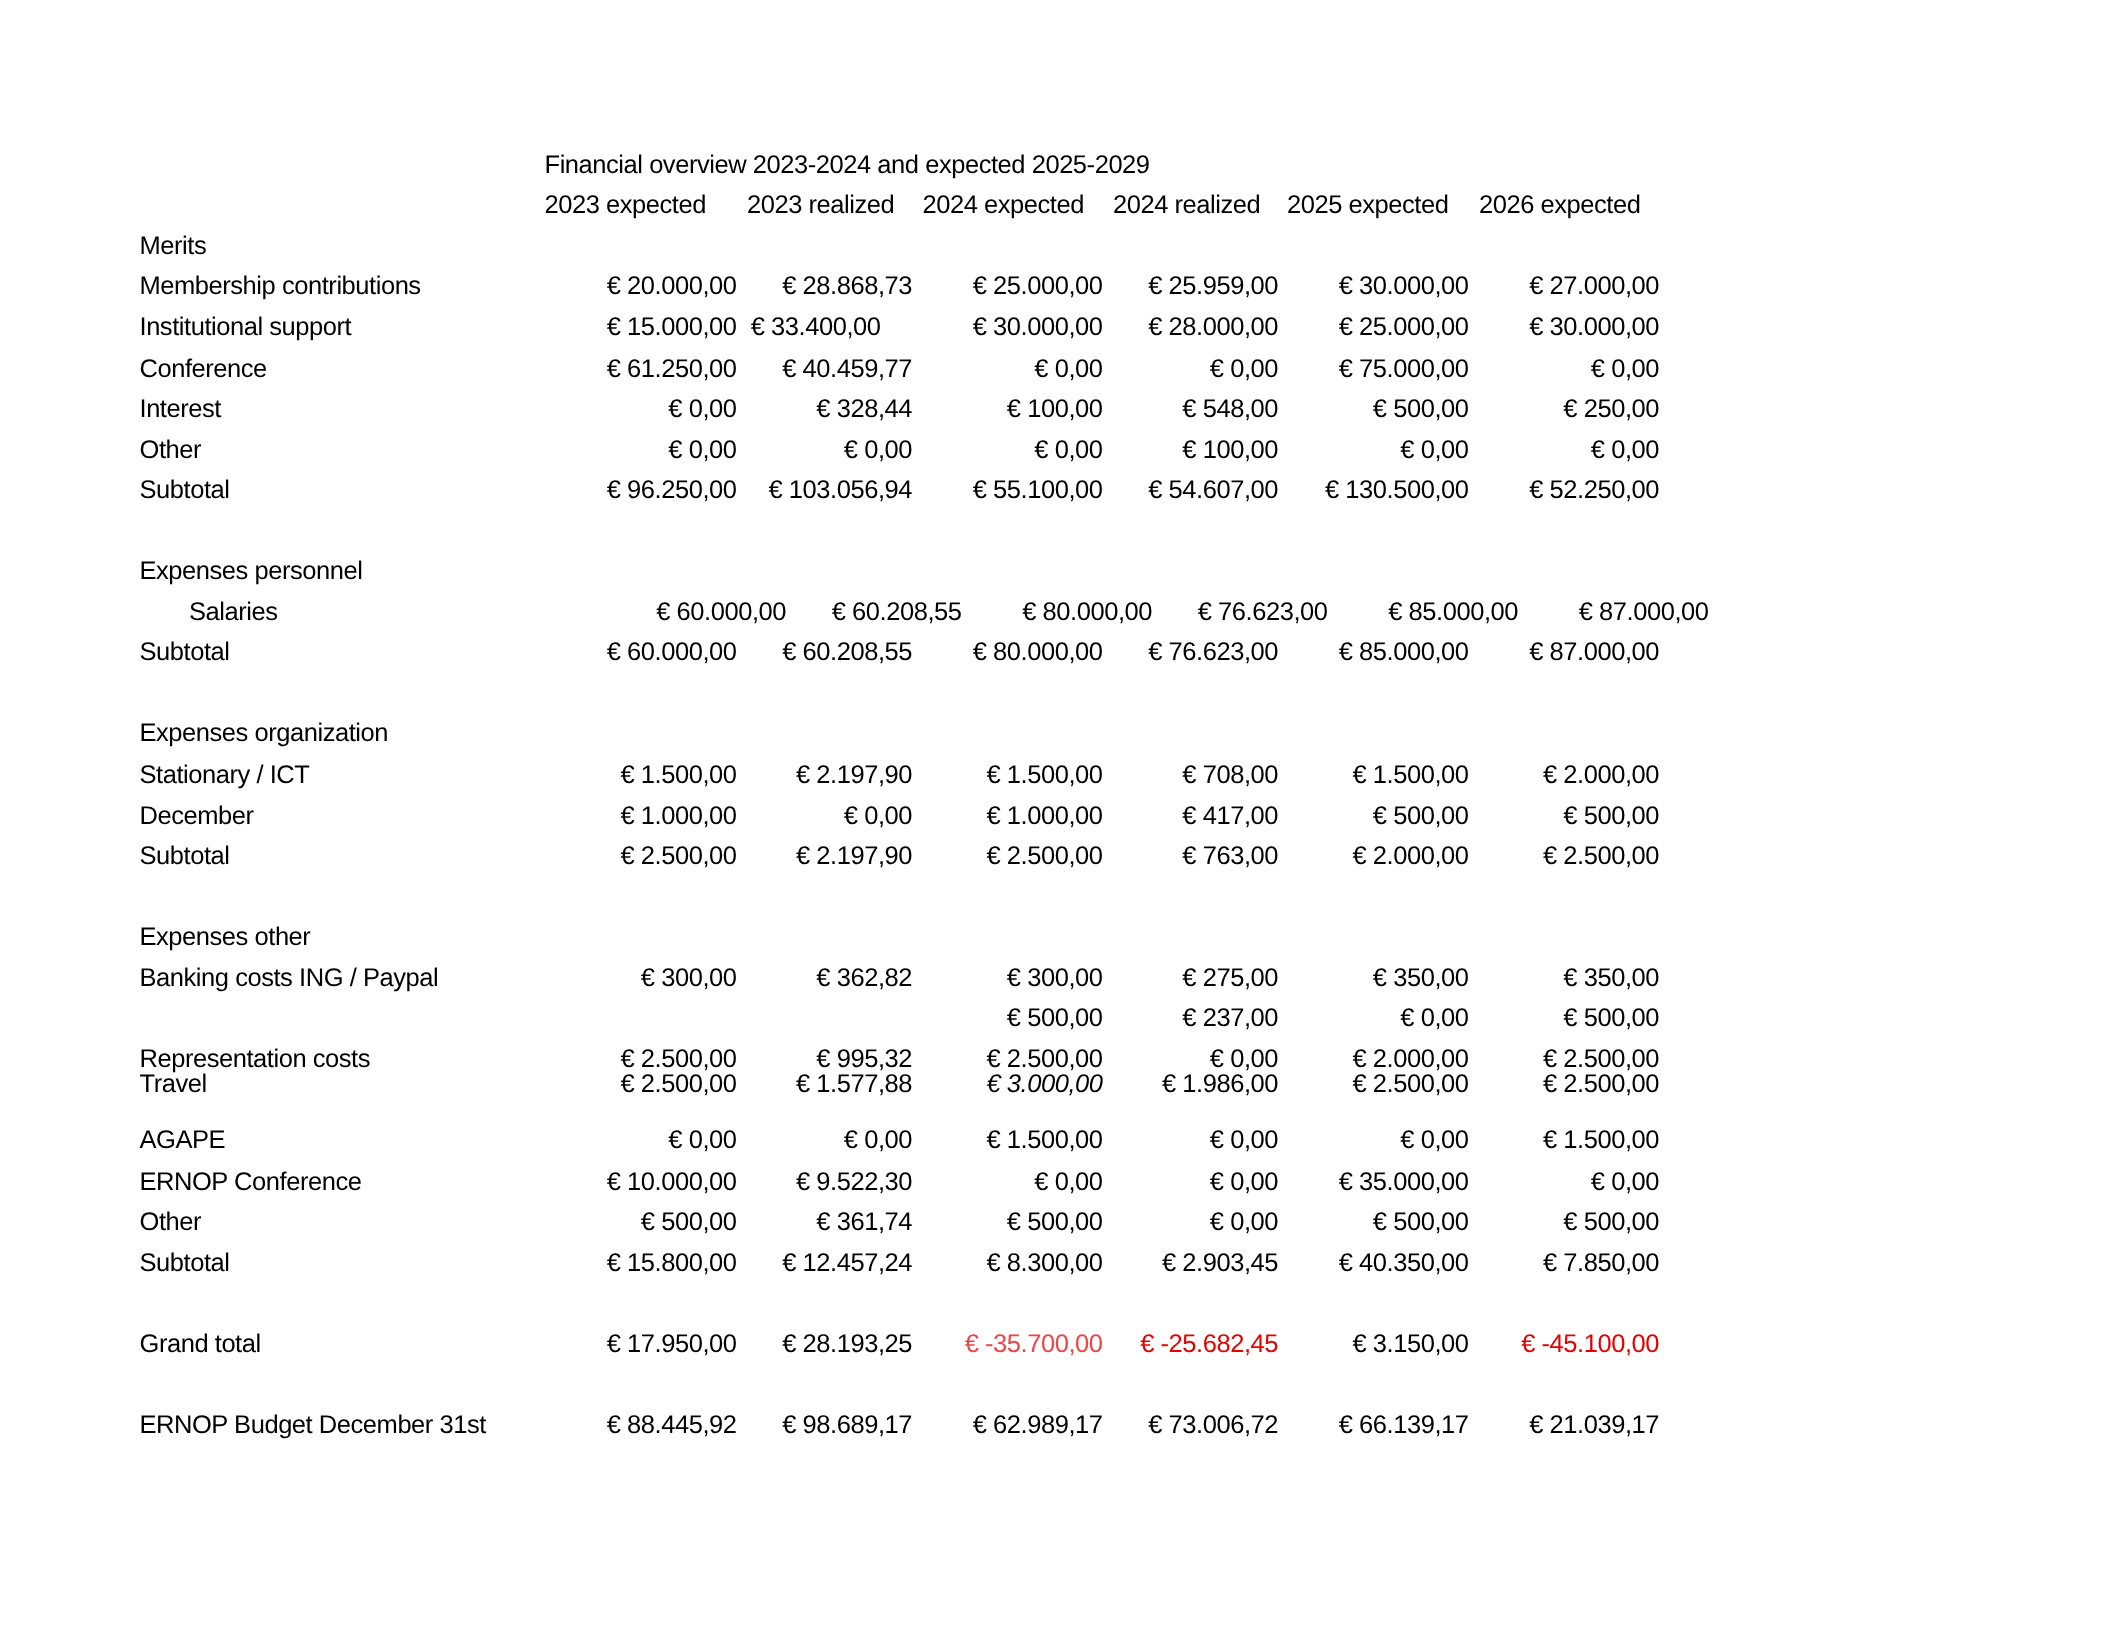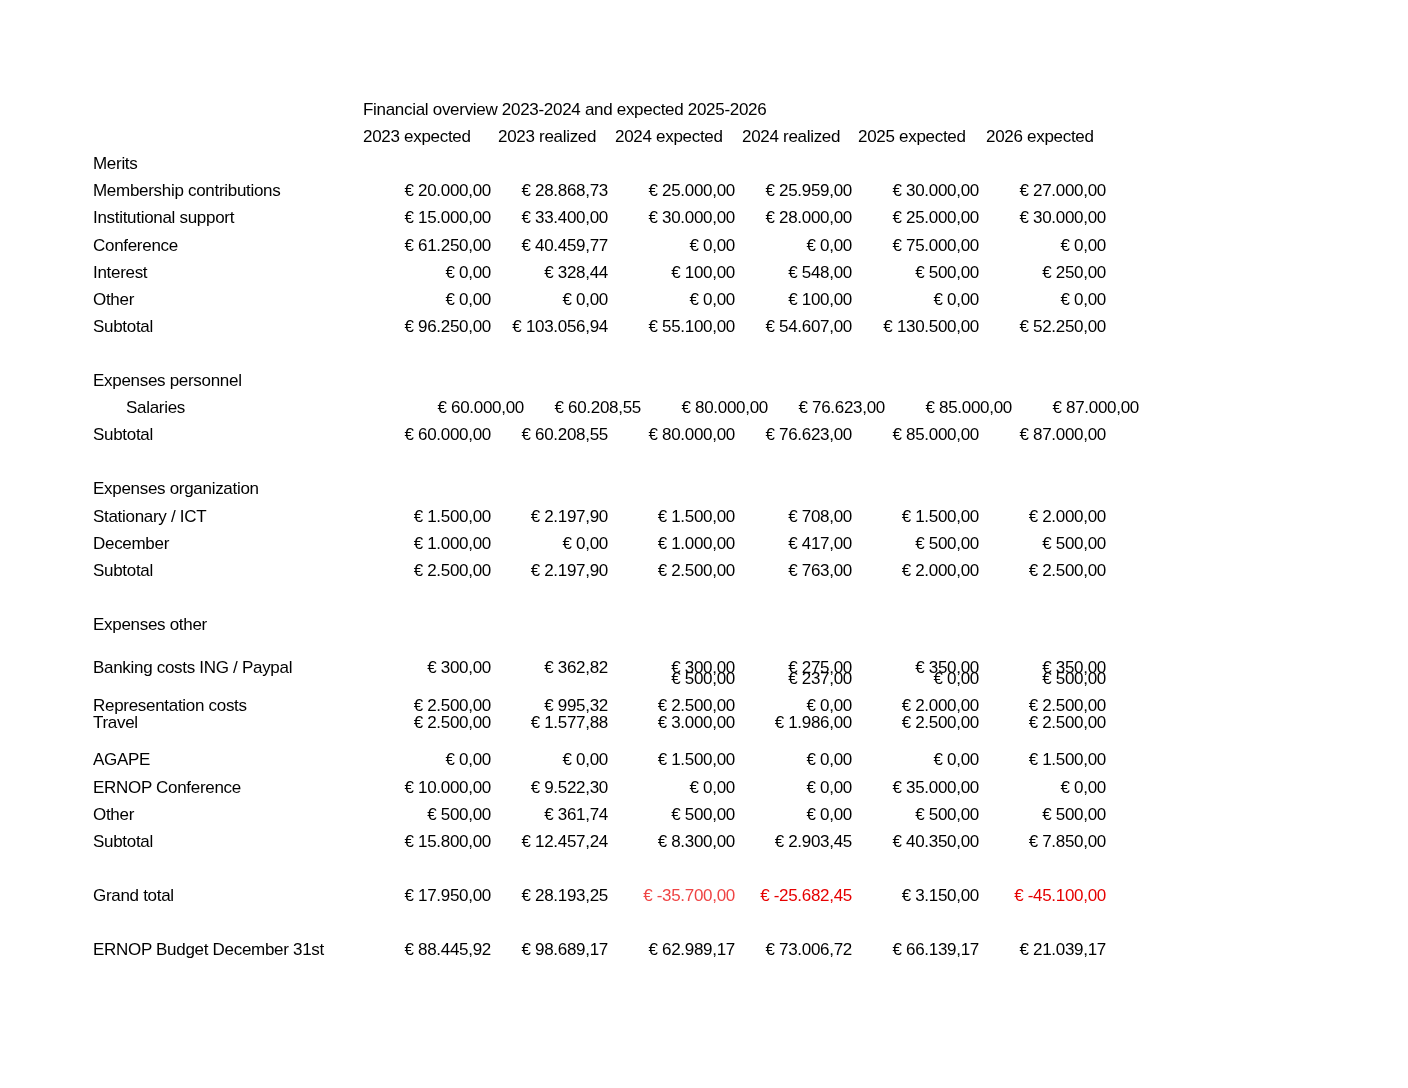--- a/index.html
+++ b/index.html
@@ -49,21 +49,21 @@
     .hcell {
       position: absolute;
       text-align: left;
     }
     .negative { color: #e60000; }
   </style>
 </head>
 <body>
 
 <div class="sheet">
-  <div class="title">Financial overview 2023-2024 and expected 2025-2026</div>
+  <div class="title">Financial overview 2023-2024 and expected 2025-2029</div>
 
   <div class="row" style="top:27px;">
     <span class="hcell" style="left:270px;">2023 expected</span>
     <span class="hcell" style="left:405px;">2023 realized</span>
     <span class="hcell" style="left:522px;">2024 expected</span>
     <span class="hcell" style="left:649px;">2024 realized</span>
     <span class="hcell" style="left:765px;">2025 expected</span>
     <span class="hcell" style="left:893px;">2026 expected</span>
   </div>
 
@@ -76,21 +76,21 @@
         <span class="cell" style="right: 702px; left: auto; position: absolute;">€ 20.000,00</span>
         <span class="cell" style="right: 585px; left: auto; position: absolute; margin-left: 36px;">€ 28.868,73</span>
         <span class="cell" style="right: 458px; left: auto; position: absolute;">€ 25.000,00</span>
         <span class="cell" style="right: 341px; left: auto; position: absolute;">€ 25.959,00</span>
         <span class="cell" style="right: 214px; left: auto; position: absolute;">€ 30.000,00</span>
         <span class="cell" style="right: 87px; left: auto; position: absolute;">€ 27.000,00</span>
       </div>
       <div class="row" style="top: 108px; width: 1100px;">
         <span class="label">Institutional support</span>
         <span class="cell" style="right: 702px; left: auto; position: absolute;">€ 15.000,00</span>
-        <span class="cell" style="right: 585px; left: auto; position: absolute;">€ 33.400,00</span>
+        <span class="cell" style="right: 606px; left: auto; position: absolute;">€ 33.400,00</span>
         <span class="cell" style="right: 458px; left: auto; position: absolute;">€ 30.000,00</span>
         <span class="cell" style="right: 341px; left: auto; position: absolute;">€ 28.000,00</span>
         <span class="cell" style="right: 214px; left: auto; position: absolute;">€ 25.000,00</span>
         <span class="cell" style="right: 87px; left: auto; position: absolute;">€ 30.000,00</span>
       </div>
       <div class="row" style="top: 136px; width: 1100px;">
         <span class="label">Conference</span>
         <span class="cell" style="right: 702px; left: auto; position: absolute;">€ 61.250,00</span>
         <span class="cell" style="right: 585px; left: auto; position: absolute;">€ 40.459,77</span>
         <span class="cell" style="right: 458px; left: auto; position: absolute;">€ 0,00</span>
@@ -172,21 +172,21 @@
         <span class="cell" style="right: 702px; left: auto; position: absolute;">€ 2.500,00</span>
         <span class="cell" style="right: 585px; left: auto; position: absolute;">€ 2.197,90</span>
         <span class="cell" style="right: 458px; left: auto; position: absolute;">€ 2.500,00</span>
         <span class="cell" style="right: 341px; left: auto; position: absolute;">€ 763,00</span>
         <span class="cell" style="right: 214px; left: auto; position: absolute;">€ 2.000,00</span>
         <span class="cell" style="right: 87px; left: auto; position: absolute;">€ 2.500,00</span>
       </div>
       <div class="row" style="top: 515px; width: 1100px;">
         <span class="label">Expenses other</span>
       </div>
-      <div class="row" style="top: 558px; width: 1100px;">
+      <div class="row" style="top: 542px; width: 1100px;">
         <span class="label">Banking costs ING / Paypal</span>
         <span class="cell" style="right: 702px; left: auto; position: absolute;">€ 300,00</span>
         <span class="cell" style="right: 585px; left: auto; position: absolute;">€ 362,82</span>
         <span class="cell" style="right: 458px; left: auto; position: absolute;">€ 300,00</span>
         <span class="cell" style="right: 341px; left: auto; position: absolute;">€ 275,00</span>
         <span class="cell" style="right: 214px; left: auto; position: absolute;">€ 350,00</span>
         <span class="cell" style="right: 87px; left: auto; position: absolute;">€ 350,00</span>
       </div>
       <div class="row" style="top: 569px; width: 1100px;">
         <span class="cell" style="right: 702px; left: auto; position: absolute;"></span>
@@ -202,21 +202,21 @@
         <span class="cell" style="right: 585px; left: auto; position: absolute;">€ 995,32</span>
         <span class="cell" style="right: 458px; left: auto; position: absolute;">€ 2.500,00</span>
         <span class="cell" style="right: 341px; left: auto; position: absolute;">€ 0,00</span>
         <span class="cell" style="right: 214px; left: auto; position: absolute;">€ 2.000,00</span>
         <span class="cell" style="right: 87px; left: auto; position: absolute;">€ 2.500,00</span>
       </div>
       <div class="row" style="top: 613px; width: 1100px;">
         <span class="label">Travel</span>
         <span class="cell" style="right: 702px; left: auto; position: absolute;">€ 2.500,00</span>
         <span class="cell" style="right: 585px; left: auto; position: absolute;">€ 1.577,88</span>
-        <span class="cell" style="right: 458px; left: auto; position: absolute;">€ 3.000,00</span>
+        <span class="cell" style="right: 458px; left: auto; position: absolute; font-style: italic;">€ 3.000,00</span>
         <span class="cell" style="right: 341px; left: auto; position: absolute;">€ 1.986,00</span>
         <span class="cell" style="right: 214px; left: auto; position: absolute;">€ 2.500,00</span>
         <span class="cell" style="right: 87px; left: auto; position: absolute;">€ 2.500,00</span>
       </div>
       <div class="row" style="top: 650px; width: 1100px;">
         <span class="label">AGAPE</span>
         <span class="cell" style="right: 702px; left: auto; position: absolute;">€ 0,00</span>
         <span class="cell" style="right: 585px; left: auto; position: absolute;">€ 0,00</span>
         <span class="cell" style="right: 458px; left: auto; position: absolute;">€ 1.500,00</span>
         <span class="cell" style="right: 341px; left: auto; position: absolute;">€ 0,00</span>

